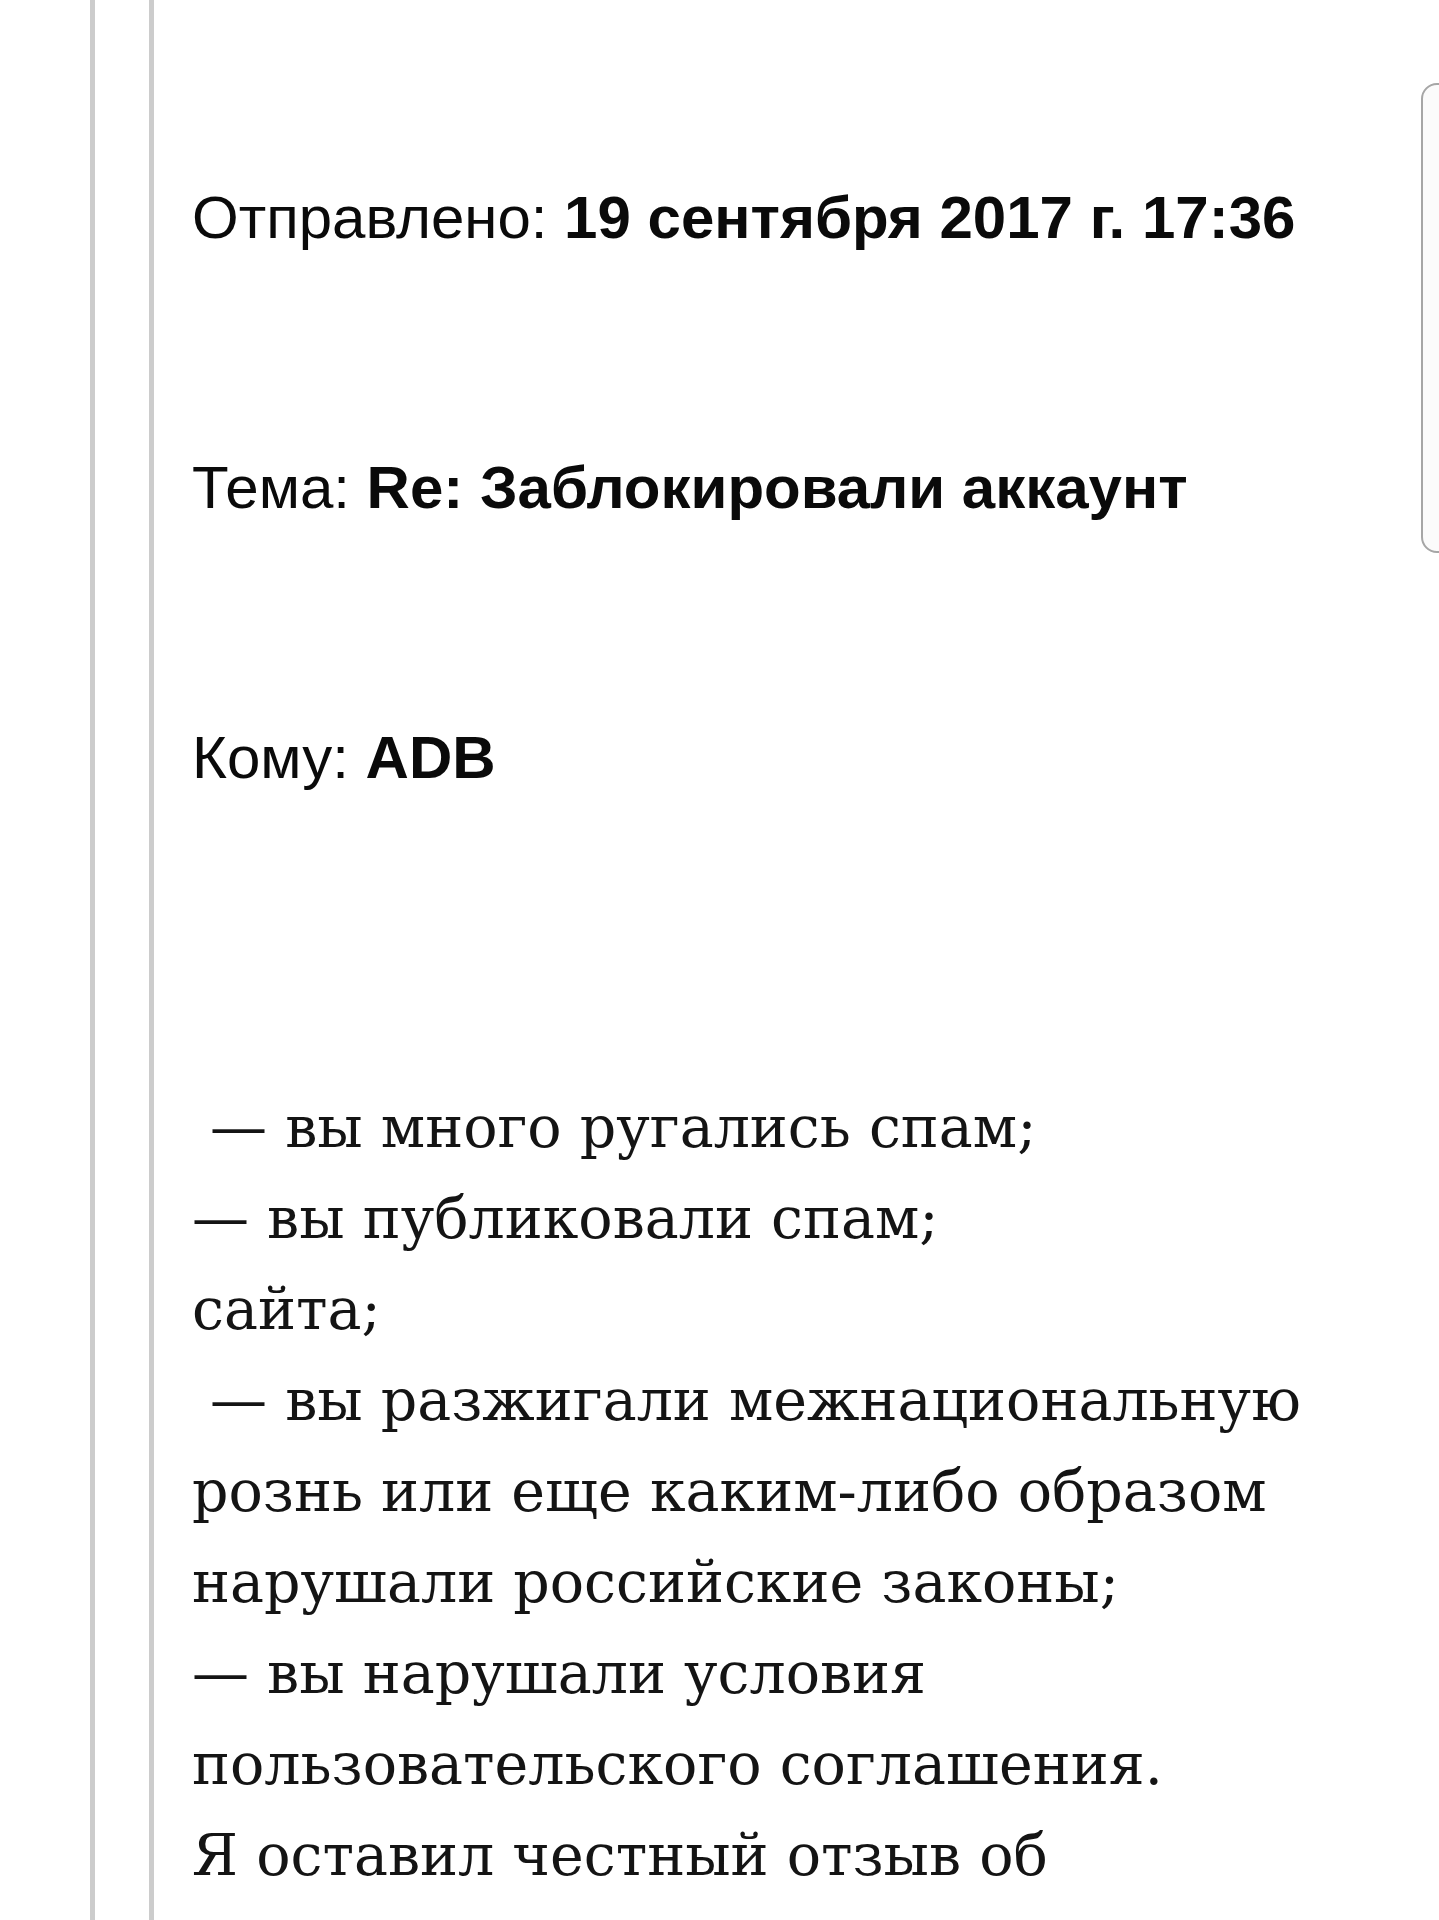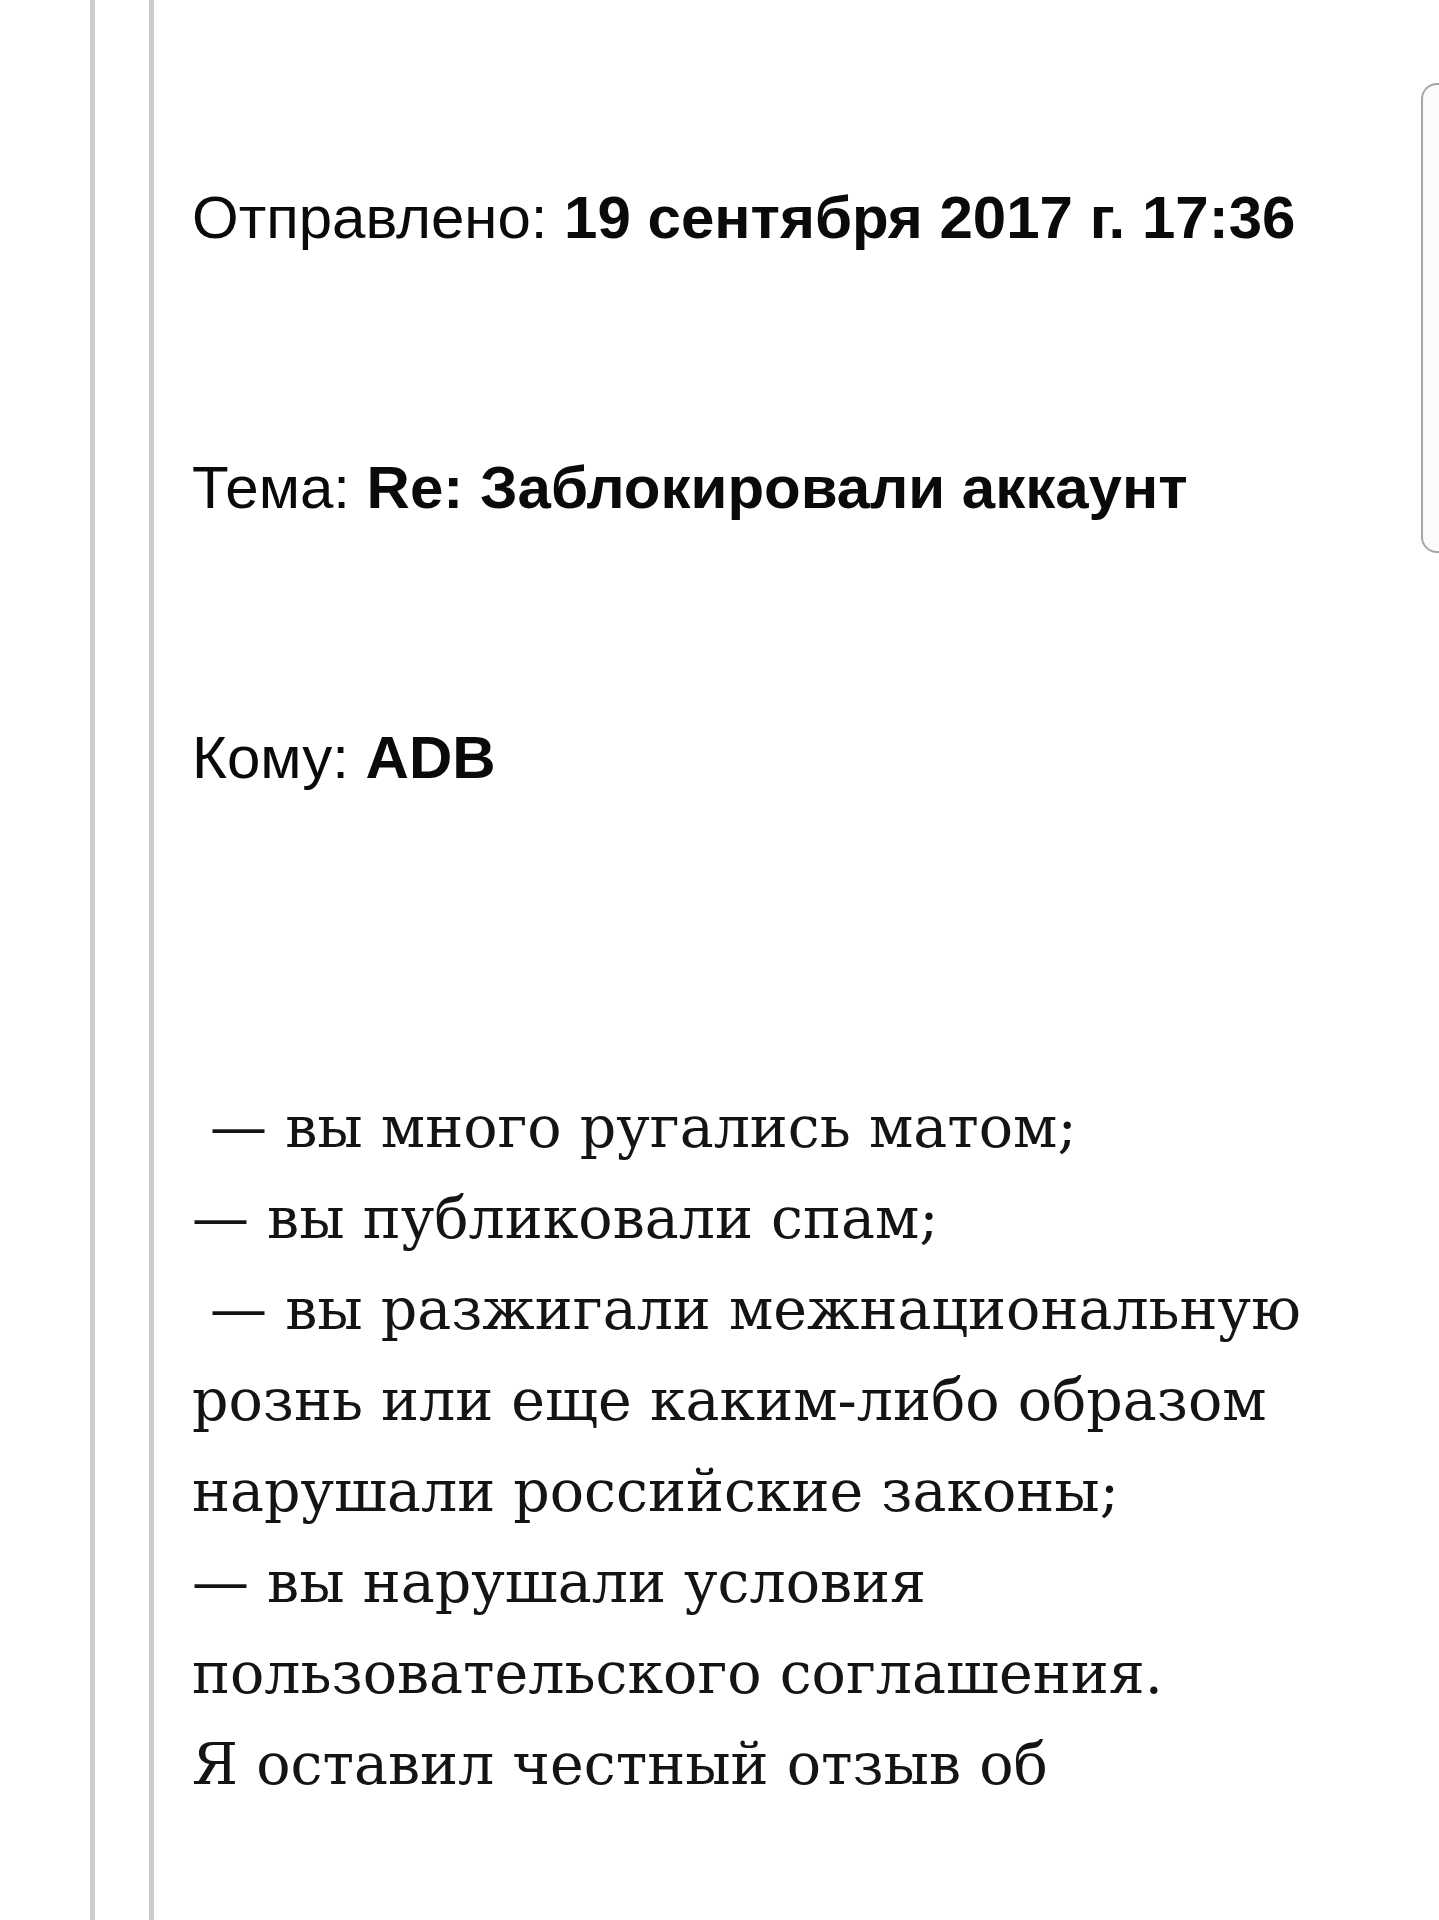--- a/index.html
+++ b/index.html
@@ -81,22 +81,23 @@
 
 <div class="content">
 
   <div class="mail-headers">
     <div><span class="hdr-label">Отправлено:</span><span class="hdr-value"> 19 сентября 2017 г. 17:36</span></div>
     <div><span class="hdr-label">Тема:</span><span class="hdr-value"> Re: Заблокировали аккаунт</span></div>
     <div><span class="hdr-label">Кому:</span><span class="hdr-value"> ADB</span></div>
   </div>
 
   <div class="mail-body">
-      <div class="body-line"> — вы много ругались матом;</div>
+      <div class="body-line"> — вы много ругались спам;</div>
       <div class="body-line">— вы публиковали спам;</div>
+      <div class="body-line">сайта;</div>
       <div class="body-line"> — вы разжигали межнациональную</div>
       <div class="body-line">рознь или еще каким-либо образом</div>
       <div class="body-line">нарушали российские законы;</div>
       <div class="body-line">— вы нарушали условия</div>
       <div class="body-line">пользовательского соглашения.</div>
       <div class="body-line">Я оставил честный отзыв об</div>
     </div>
 
 </div>
 

